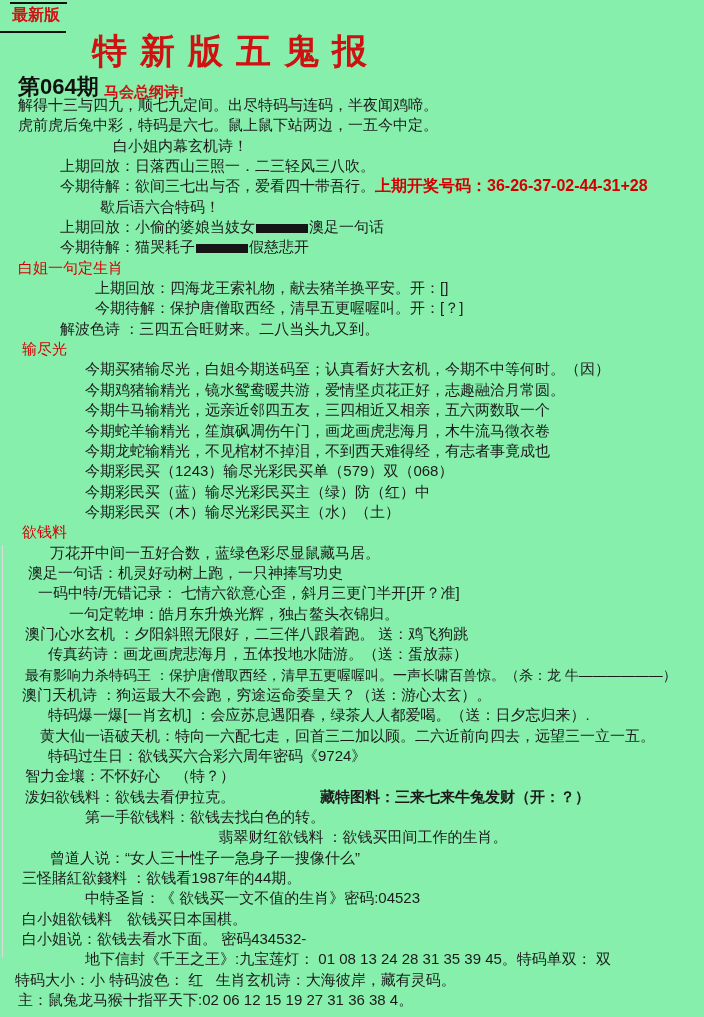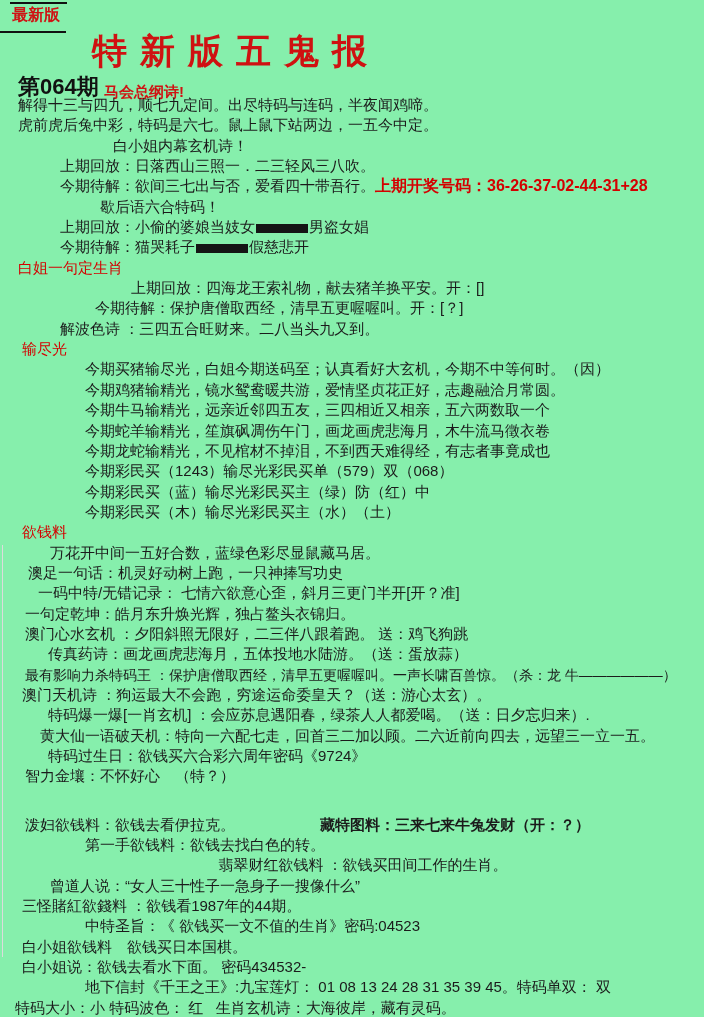--- a/index.html
+++ b/index.html
@@ -38,49 +38,49 @@
 
   <div class="left-faint"></div>
 
   <div class="lines">
       <div class="line" style="padding-left: 18px;"><span>解得十三与四九，顺七九定间。出尽特码与连码，半夜闻鸡啼。</span></div>
       <div class="line" style="padding-left: 18px;"><span>虎前虎后兔中彩，特码是六七。鼠上鼠下站两边，一五今中定。</span></div>
       <div class="line" style="padding-left: 85px; margin-left: 28px;"><span>白小姐内幕玄机诗！</span></div>
       <div class="line" style="padding-left: 60px;"><span>上期回放：日落西山三照一．二三轻风三八吹。</span></div>
       <div class="line" style="padding-left: 60px;"><span>今期待解：欲间三七出与否，爱看四十带吾行。</span><span class="red bold" style="font-size: 16px;">上期开奖号码：36-26-37-02-44-31+28</span></div>
       <div class="line" style="padding-left: 100px;"><span>歇后语六合特码！</span></div>
-      <div class="line" style="padding-left: 60px;"><span>上期回放：小偷的婆娘当妓女</span><span class="bar" style="width: 52px;"></span><span>男盗女娼</span></div>
+      <div class="line" style="padding-left: 60px;"><span>上期回放：小偷的婆娘当妓女</span><span class="bar" style="width: 52px;"></span><span>澳足一句话</span></div>
       <div class="line" style="padding-left: 60px;"><span>今期待解：猫哭耗子</span><span class="bar" style="width: 52px;"></span><span>假慈悲开</span></div>
       <div class="line" style="padding-left: 18px;"><span class="red">白姐一句定生肖</span></div>
-      <div class="line" style="padding-left: 95px; margin-left: 36px;"><span>上期回放：四海龙王索礼物，献去猪羊换平安。开：[]</span></div>
+      <div class="line" style="padding-left: 95px;"><span>上期回放：四海龙王索礼物，献去猪羊换平安。开：[]</span></div>
       <div class="line" style="padding-left: 95px;"><span>今期待解：保护唐僧取西经，清早五更喔喔叫。开：[？]</span></div>
       <div class="line" style="padding-left: 60px;"><span>解波色诗 ：三四五合旺财来。二八当头九又到。</span></div>
       <div class="line" style="padding-left: 22px;"><span class="red">输尽光</span></div>
       <div class="line" style="padding-left: 85px;"><span>今期买猪输尽光，白姐今期送码至；认真看好大玄机，今期不中等何时。（因）</span></div>
       <div class="line" style="padding-left: 85px;"><span>今期鸡猪输精光，镜水鸳鸯暖共游，爱情坚贞花正好，志趣融洽月常圆。</span></div>
       <div class="line" style="padding-left: 85px;"><span>今期牛马输精光，远亲近邻四五友，三四相近又相亲，五六两数取一个</span></div>
       <div class="line" style="padding-left: 85px;"><span>今期蛇羊输精光，笙旗砜凋伤午门，画龙画虎悲海月，木牛流马徵衣卷</span></div>
       <div class="line" style="padding-left: 85px;"><span>今期龙蛇输精光，不见棺材不掉泪，不到西天难得经，有志者事竟成也</span></div>
       <div class="line" style="padding-left: 85px;"><span>今期彩民买（1243）输尽光彩民买单（579）双（068）</span></div>
       <div class="line" style="padding-left: 85px;"><span>今期彩民买（蓝）输尽光彩民买主（绿）防（红）中</span></div>
       <div class="line" style="padding-left: 85px;"><span>今期彩民买（木）输尽光彩民买主（水）（土）</span></div>
       <div class="line" style="padding-left: 22px;"><span class="red">欲钱料</span></div>
       <div class="line" style="padding-left: 50px;"><span>万花开中间一五好合数，蓝绿色彩尽显鼠藏马居。</span></div>
       <div class="line" style="padding-left: 28px;"><span>澳足一句话：机灵好动树上跑，一只神捧写功史</span></div>
       <div class="line" style="padding-left: 38px;"><span>一码中特/无错记录： 七情六欲意心歪，斜月三更门半开[开？准]</span></div>
-      <div class="line" style="padding-left: 25px;"><span>一句定乾坤：皓月东升焕光辉，独占鳌头衣锦归。</span></div>
+      <div class="line" style="padding-left: 25px; margin-left: 44px;"><span>一句定乾坤：皓月东升焕光辉，独占鳌头衣锦归。</span></div>
       <div class="line" style="padding-left: 25px;"><span>澳门心水玄机 ：夕阳斜照无限好，二三伴八跟着跑。 送：鸡飞狗跳</span></div>
       <div class="line" style="padding-left: 48px;"><span>传真药诗：画龙画虎悲海月，五体投地水陆游。（送：蛋放蒜）</span></div>
       <div class="line" style="padding-left: 25px; font-size: 14px;"><span>最有影响力杀特码王 ：保护唐僧取西经，清早五更喔喔叫。一声长啸百兽惊。（杀：龙 牛——————）</span></div>
       <div class="line" style="padding-left: 22px;"><span>澳门天机诗 ：狗运最大不会跑，穷途运命委皇天？（送：游心太玄）。</span></div>
       <div class="line" style="padding-left: 48px;"><span>特码爆一爆[一肖玄机] ：会应苏息遇阳春，绿茶人人都爱喝。（送：日夕忘归来）.</span></div>
       <div class="line" style="padding-left: 40px;"><span>黄大仙一语破天机：特向一六配七走，回首三二加以顾。二六近前向四去，远望三一立一五。</span></div>
       <div class="line" style="padding-left: 48px;"><span>特码过生日：欲钱买六合彩六周年密码《9724》</span></div>
       <div class="line" style="padding-left: 25px;"><span>智力金壤：不怀好心　（特？）</span></div>
-      <div class="line" style="padding-left: 25px; margin-top: 28px;"><span>泼妇欲钱料：欲钱去看伊拉克。</span><span class="bold" style="margin-left: 85px;">藏特图料：三来七来牛兔发财（开：？）</span></div>
+      <div class="line" style="padding-left: 25px;"><span>泼妇欲钱料：欲钱去看伊拉克。</span><span class="bold" style="margin-left: 85px;">藏特图料：三来七来牛兔发财（开：？）</span></div>
       <div class="line" style="padding-left: 85px;"><span>第一手欲钱料：欲钱去找白色的转。</span></div>
       <div class="line" style="padding-left: 22px; text-align: center;"><span>翡翠财红欲钱料 ：欲钱买田间工作的生肖。</span></div>
       <div class="line" style="padding-left: 50px;"><span>曾道人说：“女人三十性子一急身子一搜像什么”</span></div>
       <div class="line" style="padding-left: 22px;"><span>三怪賭紅欲錢料 ：欲钱看1987年的44期。</span></div>
       <div class="line" style="padding-left: 85px;"><span>中特圣旨：《 欲钱买一文不值的生肖》密码:04523</span></div>
       <div class="line" style="padding-left: 22px;"><span>白小姐欲钱料　欲钱买日本国棋。</span></div>
       <div class="line" style="padding-left: 22px;"><span>白小姐说：欲钱去看水下面。 密码434532-</span></div>
       <div class="line" style="padding-left: 85px;"><span>地下信封《千王之王》:九宝莲灯： 01 08 13 24 28 31 35 39 45。特码单双： 双</span></div>
       <div class="line" style="padding-left: 15px;"><span>特码大小：小 特码波色： 红   生肖玄机诗：大海彼岸，藏有灵码。</span></div>
       <div class="line" style="padding-left: 18px;"><span>主：鼠兔龙马猴十指平天下:02 06 12 15 19 27 31 36 38 4。</span></div>

